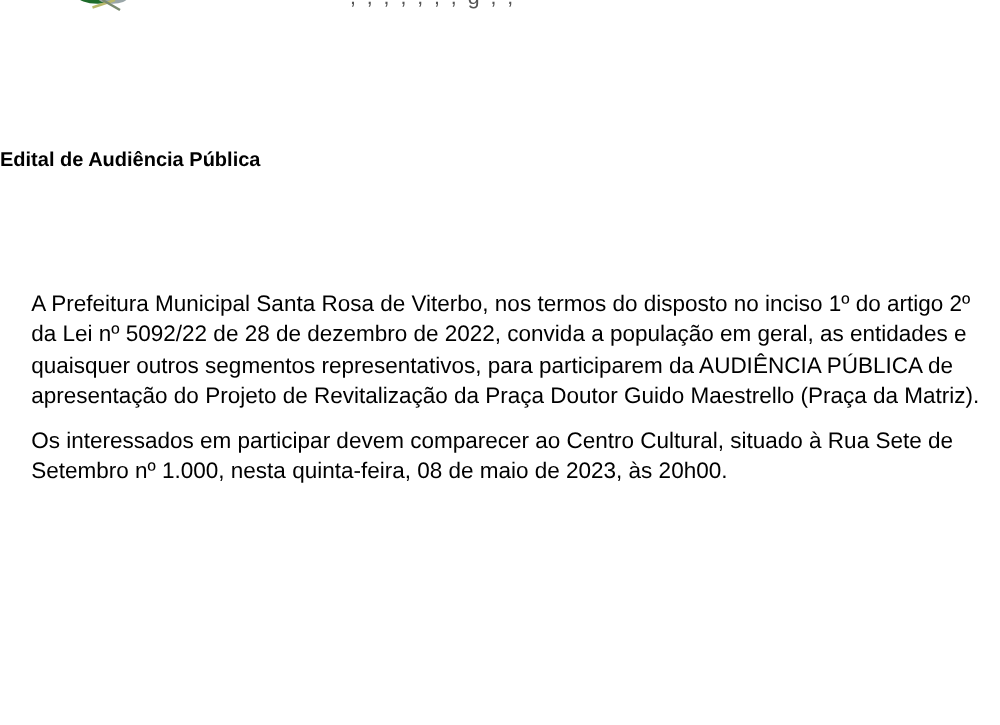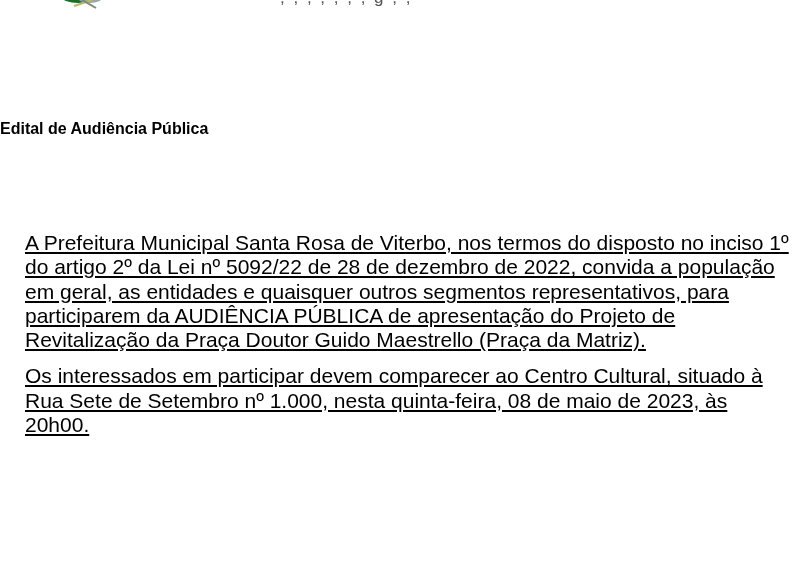--- a/index.html
+++ b/index.html
@@ -39,23 +39,22 @@
       left: 0; top: 120px;
       width: 800px;
       font-weight: bold;
       font-size: 16px;
     }
     .body-text {
       position: absolute;
       left: 25px;
       top: 231px;
       width: 765px;
-      font-size: 21px;
+      font-size: 18px;
       line-height: 24.3px;
-      text-decoration: underline;
     }
     .body-text p {
       margin: 0 0 12px 0;
     }
   </style>
 </head>
 <body>
 
 <div class="header-strip">
   <svg class="logo-fragment" viewBox="0 0 62 22">

